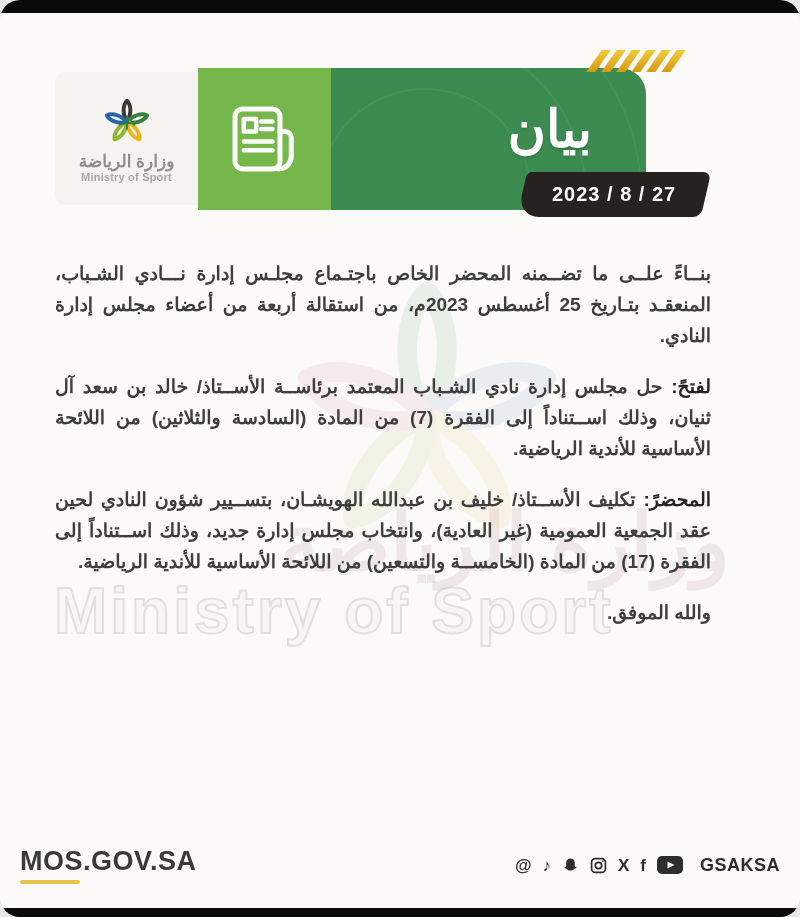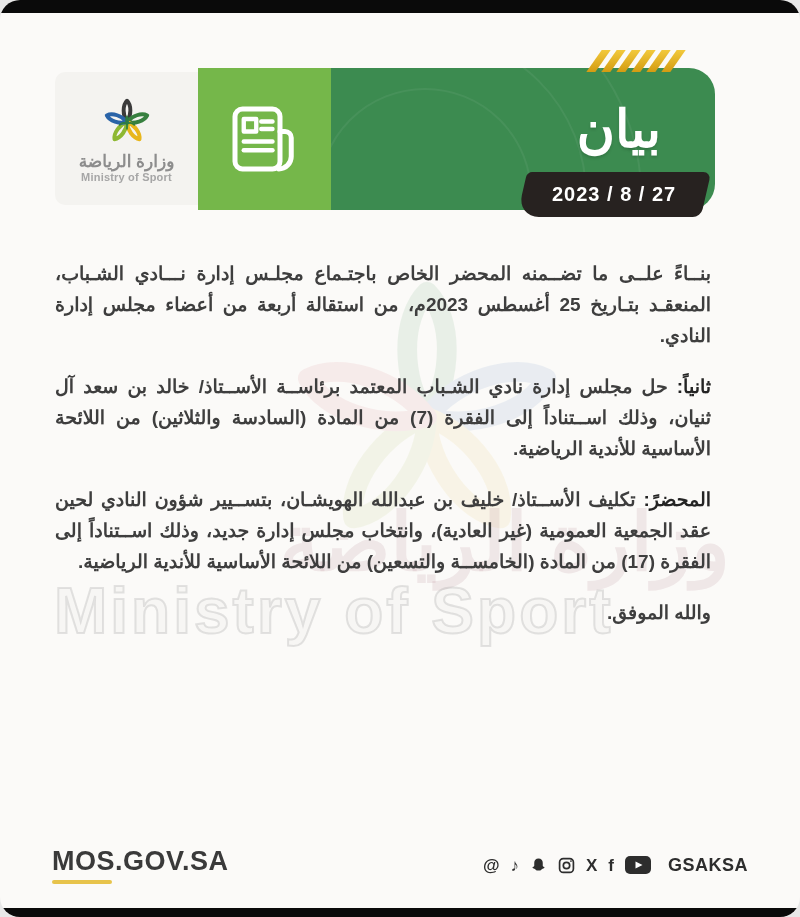--- a/index.html
+++ b/index.html
@@ -18,21 +18,21 @@
     position:absolute;left:55px;top:72px;width:143px;height:133px;
     background:#f4f3f0;border-radius:10px 0 0 10px;
     display:flex;flex-direction:column;align-items:center;justify-content:center;
     z-index:3;
   }
   .logo-flower{width:56px;height:56px;margin-bottom:3px;}
   .logo-ar{font-size:17px;font-weight:bold;color:#8d8d8d;direction:rtl;line-height:1.1;}
   .logo-en{font-size:11px;color:#a6a6a6;font-weight:bold;letter-spacing:.2px;}
 
   .banner{
-    position:absolute;left:198px;top:68px;width:517px;height:142px;
+    position:absolute;left:198px;top:68px;width:448px;height:142px;
     background:#3c8b50;border-radius:0 26px 26px 0;overflow:hidden;z-index:2;
   }
   .banner-light{
     position:absolute;left:0;top:0;width:133px;height:142px;background:#75b74a;
     display:flex;align-items:center;justify-content:center;
   }
   .news-icon{width:80px;height:80px;}
   .arc{position:absolute;border:2px solid rgba(255,255,255,.06);border-radius:50%;}
   .arc1{width:210px;height:210px;left:120px;top:20px;}
   .arc2{width:320px;height:320px;left:65px;top:-35px;}
@@ -75,21 +75,21 @@
     color:#3e3e3e;font-size:19px;line-height:31px;font-weight:bold;
   }
   .body-text p{margin:0 0 20px 0;}
   .body-text p.closing{margin-top:10px;}
   .body-text strong{color:#242424;}
 
   
   .footer{
     position:absolute;left:0;top:834px;width:800px;height:62px;z-index:3;
     display:flex;align-items:center;justify-content:space-between;
-    padding:0 52px;box-sizing:border-box;
+    padding:0 20px;box-sizing:border-box;
   }
   .site{color:#3a3a3a;}
   .site-text{font-size:27px;font-weight:bold;letter-spacing:.5px;}
   .site-underline{width:60px;height:4px;background:#e7c34b;margin-top:3px;border-radius:2px;}
   .social{display:flex;align-items:center;gap:11px;color:#2d2d2d;}
   .sicon{display:flex;align-items:center;justify-content:center;height:18px;
          font-size:17px;font-weight:bold;line-height:1;}
   .handle{font-size:18px;font-weight:bold;letter-spacing:.5px;margin-left:6px;}
 </style>
 </head>
@@ -159,21 +159,21 @@
       <path d="M50 50 C42 38 42 20 50 12 C58 20 58 38 50 50 Z" stroke="#e3c45f" transform="rotate(144 50 50)"></path>
       <path d="M50 50 C42 38 42 20 50 12 C58 20 58 38 50 50 Z" stroke="#b0c46a" transform="rotate(216 50 50)"></path>
       <path d="M50 50 C42 38 42 20 50 12 C58 20 58 38 50 50 Z" stroke="#d4777f" transform="rotate(288 50 50)"></path>
     </g>
   </svg>
   <div class="wm-ar">وزارة الرياضة</div>
   <div class="wm-en">Ministry of Sport</div>
 
   <main class="body-text">
     <p><span>بنــاءً علــى ما تضــمنه المحضر الخاص باجتـماع مجلـس إدارة نـــادي الشـباب، المنعقـد بتـاريخ 25 أغسطس 2023م، من استقالة أربعة من أعضاء مجلس إدارة النادي.</span></p>
-    <p><strong>ثانياً:</strong> <span>حل مجلس إدارة نادي الشـباب المعتمد برئاســة الأســتاذ/ خالد بن سعد آل ثنيان، وذلك اســتناداً إلى الفقرة (7) من المادة (السادسة والثلاثين) من اللائحة الأساسية للأندية الرياضية.</span></p>
+    <p><strong>لفتحً:</strong> <span>حل مجلس إدارة نادي الشـباب المعتمد برئاســة الأســتاذ/ خالد بن سعد آل ثنيان، وذلك اســتناداً إلى الفقرة (7) من المادة (السادسة والثلاثين) من اللائحة الأساسية للأندية الرياضية.</span></p>
     <p><strong>المحضرً:</strong> <span>تكليف الأســتاذ/ خليف بن عبدالله الهويشـان، بتســيير شؤون النادي لحين عقد الجمعية العمومية (غير العادية)، وانتخاب مجلس إدارة جديد، وذلك اســتناداً إلى الفقرة (17) من المادة (الخامســة والتسعين) من اللائحة الأساسية للأندية الرياضية.</span></p>
     <p class="closing"><span>والله الموفق.</span></p>
   </main>
 
   <footer class="footer">
     <div class="site">
       <div class="site-text">MOS.GOV.SA</div>
       <div class="site-underline"></div>
     </div>
     <div class="social">

